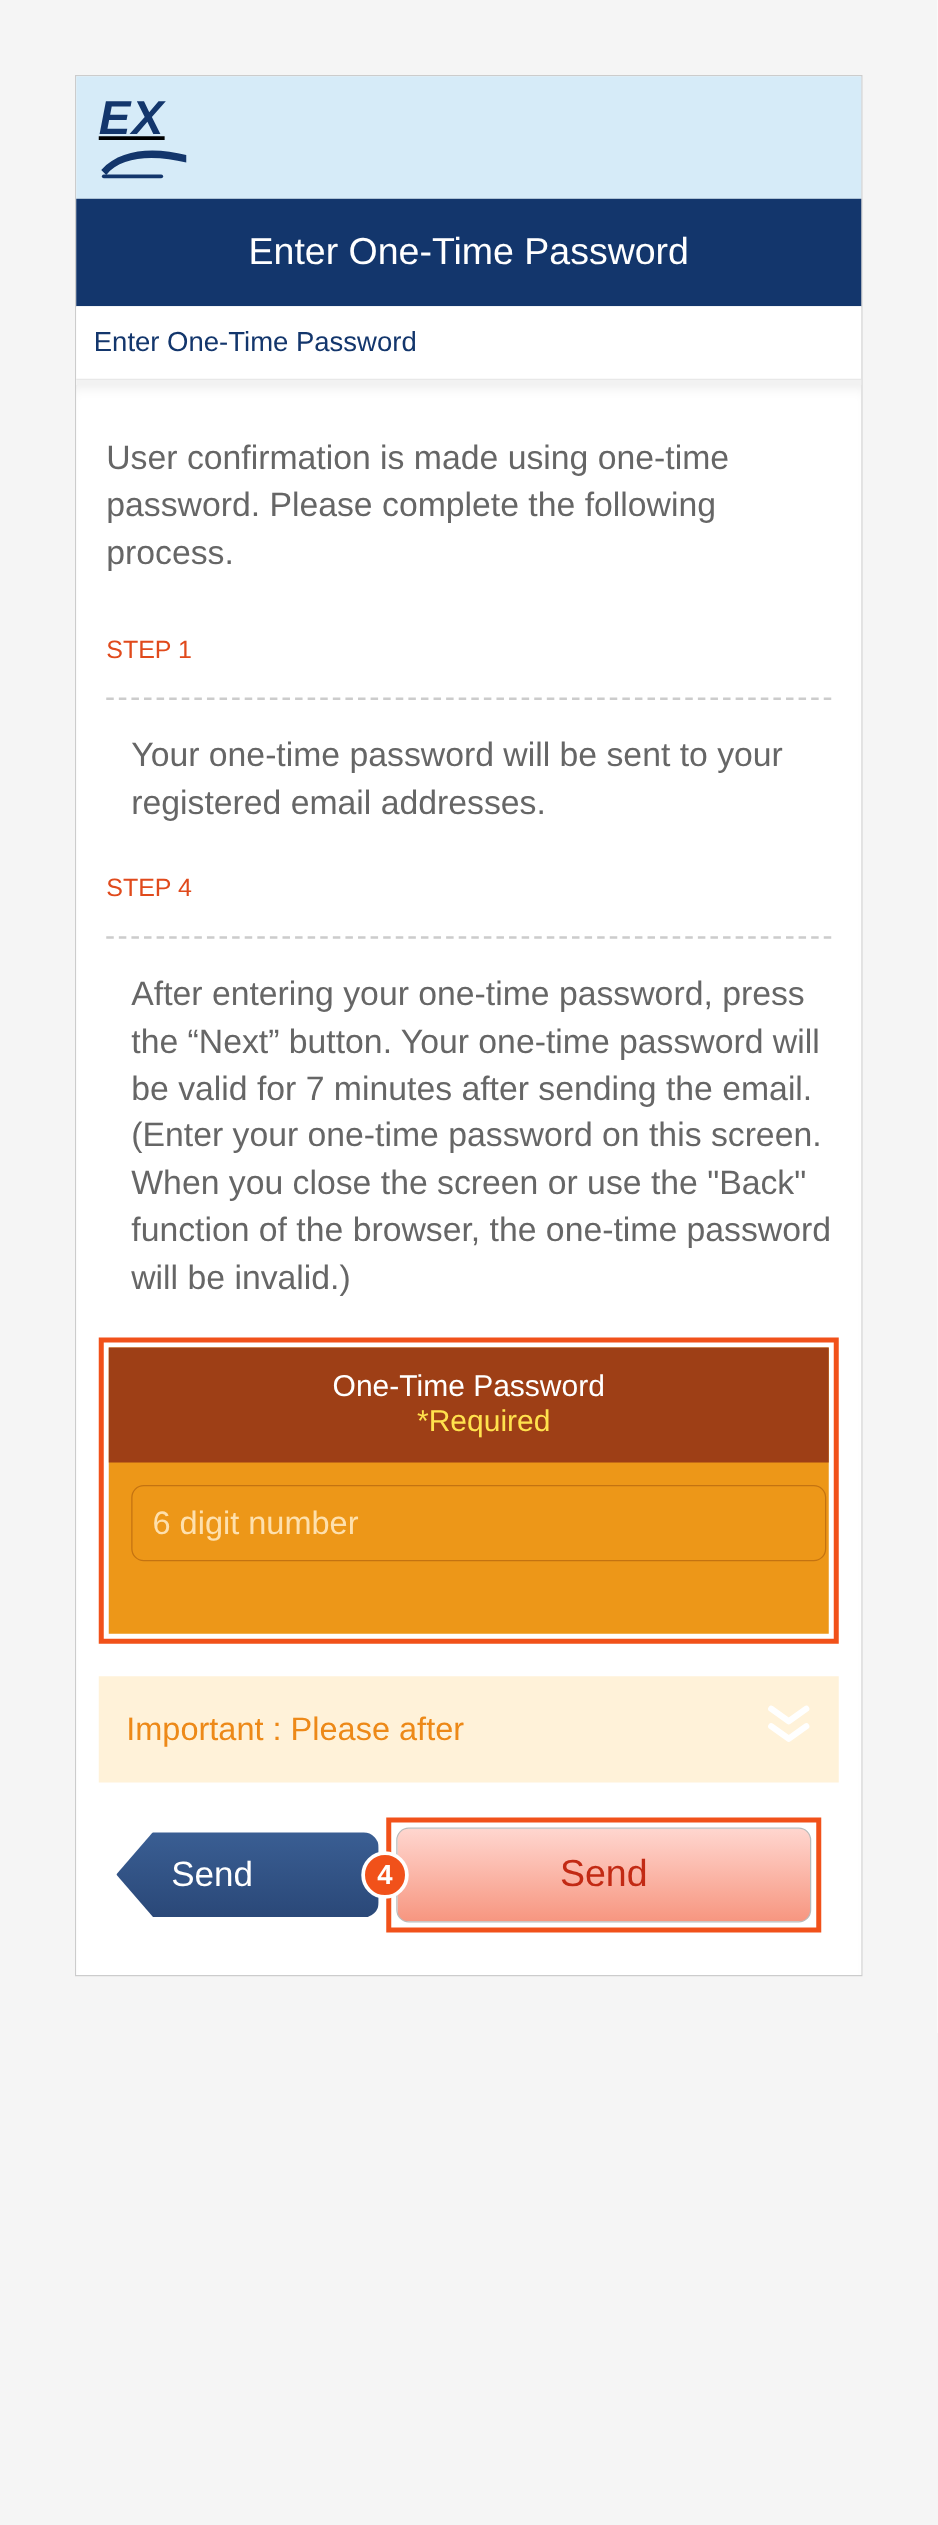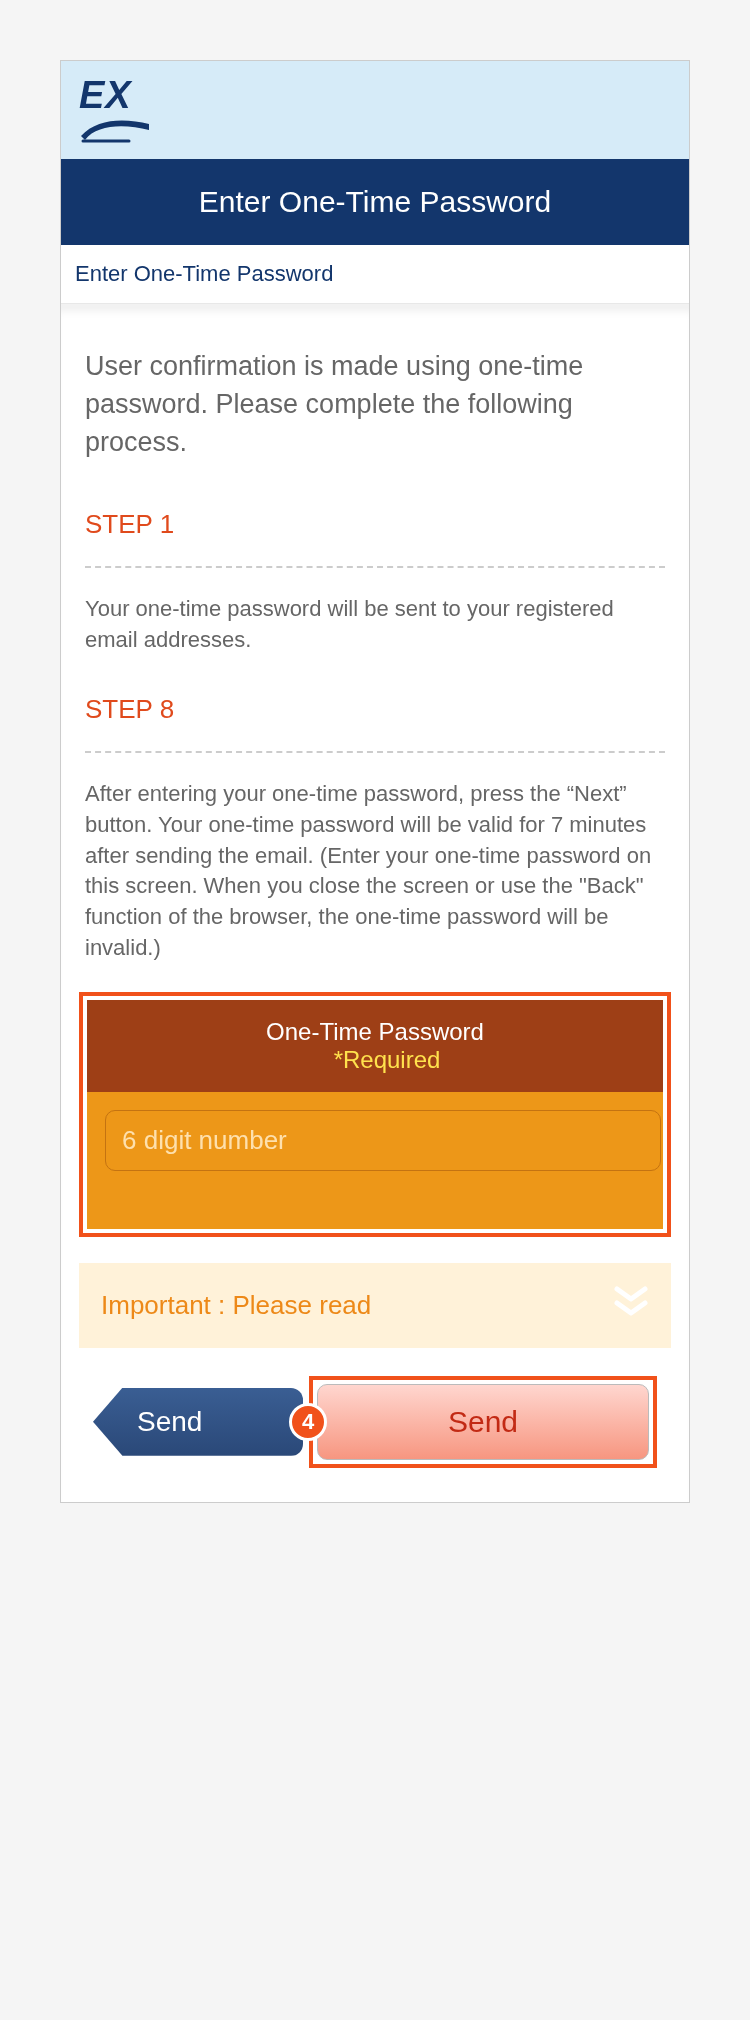--- a/index.html
+++ b/index.html
@@ -20,20 +20,21 @@
     background: #d6ebf8;
     height: 98px;
     display: flex;
     align-items: center;
     padding-left: 18px;
   }
   .logo {
     display: flex;
     flex-direction: column;
     align-items: flex-start;
+    text-decoration: underline;
   }
   .logo-text {
     font-weight: 800;
     font-style: italic;
     font-size: 38px;
     color: #13366c;
     letter-spacing: 1px;
     line-height: 1;
   }
   .title-bar {
@@ -58,34 +59,35 @@
     padding: 0 18px 0 18px;
   }
   .intro {
     font-size: 27px;
     color: #666;
     line-height: 1.4;
     padding: 40px 6px 30px 6px;
   }
   .step-label {
     color: #e04a1c;
-    font-size: 26px;
+    font-size: 20px;
     font-weight: 400;
     padding: 18px 6px 26px 6px;
   }
   .dashed {
     border: none;
     border-top: 2px dashed #ccc;
     margin: 0 6px;
   }
   .step-desc {
-    font-size: 22px;
+    font-size: 27px;
     color: #666;
     line-height: 1.4;
     padding: 26px 6px 20px 6px;
+    margin-left: 20px;
   }
   .send-highlight {
     border: 4px solid #f1511a;
     margin: 6px 0 20px 0;
   }
   .send-btn {
     position: relative;
     background: linear-gradient(#f1a016, #e89312);
     color: #fff;
     font-size: 44px;
@@ -226,38 +228,38 @@
 
   <div class="content">
 
     <div class="intro">User confirmation is made using one-time password. Please complete the following process.</div>
 
     <div class="step-label">STEP 1</div>
     <hr class="dashed">
     <div class="step-desc">Your one-time password will be sent to your registered email addresses.</div>
 
 
-    <div class="step-label">STEP 8</div>
+    <div class="step-label">STEP 4</div>
     <hr class="dashed">
     <div class="step-desc">After entering your one-time password, press the “Next” button. Your one-time password will be valid for 7 minutes after sending the email. (Enter your one-time password on this screen. When you close the screen or use the "Back" function of the browser, the one-time password will be invalid.)</div>
 
     <div class="input-section-highlight">
       <div class="input-section">
         <div class="input-header">
           <span>One-Time Password</span>
           <span class="required">*Required</span>
         </div>
         <div class="input-wrap">
           <input class="otp-input" type="text" placeholder="6 digit number" style="">
         </div>
       </div>
     </div>
 
     <div class="important-bar">
-      <span>Important : Please read</span>
+      <span>Important : Please after</span>
       <span class="chevrons">
         <svg width="36" height="34" viewBox="0 0 36 34">
           <path d="M4 4 L18 14 L32 4" stroke="#fff" stroke-width="5" fill="none" stroke-linecap="round" stroke-linejoin="round"></path>
           <path d="M4 18 L18 28 L32 18" stroke="#fff" stroke-width="5" fill="none" stroke-linecap="round" stroke-linejoin="round"></path>
         </svg>
       </span>
     </div>
 
     <div class="footer-btns">
       <div class="back-wrap">

